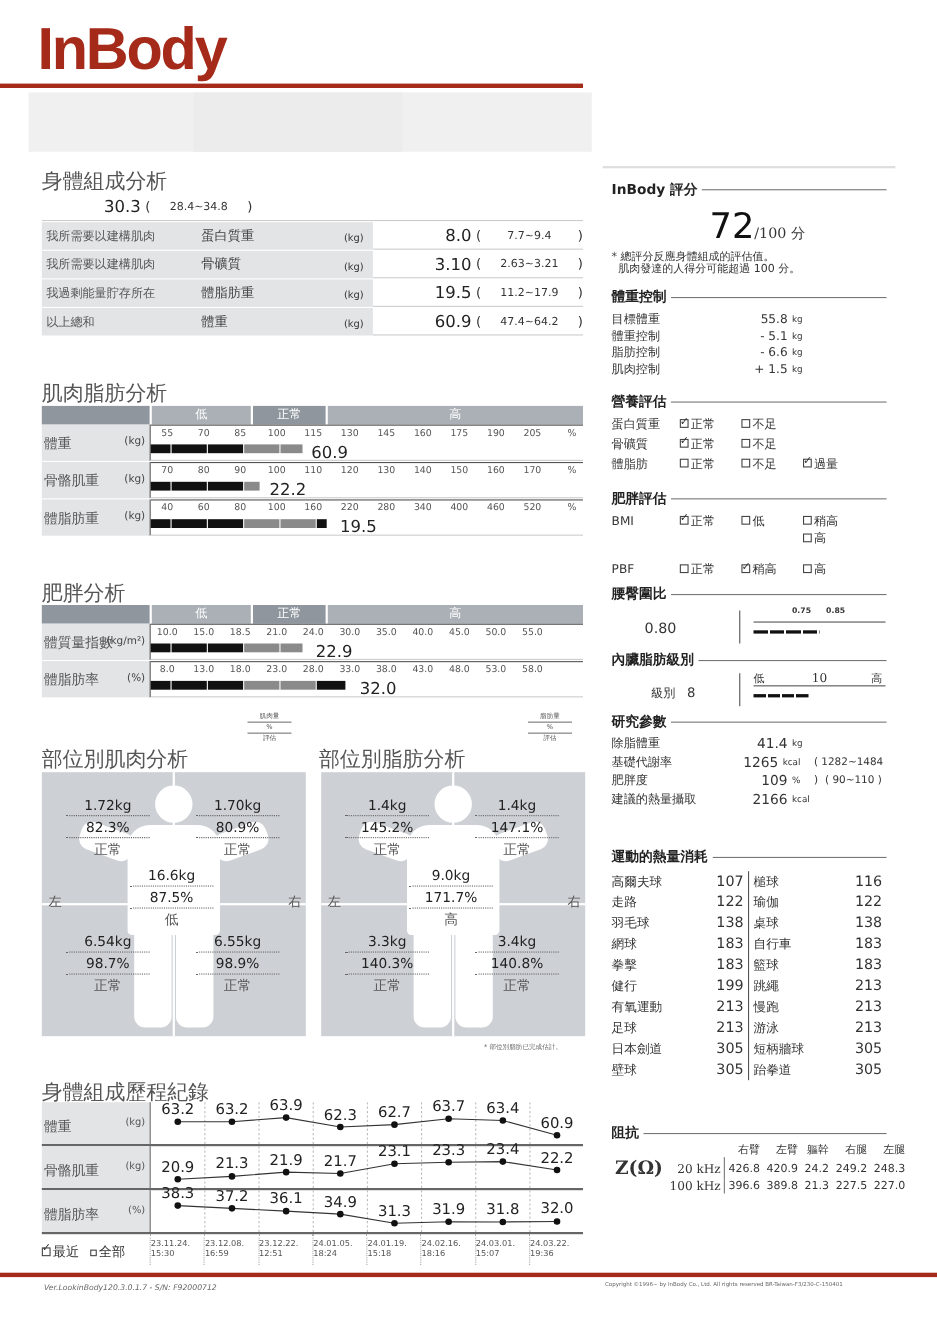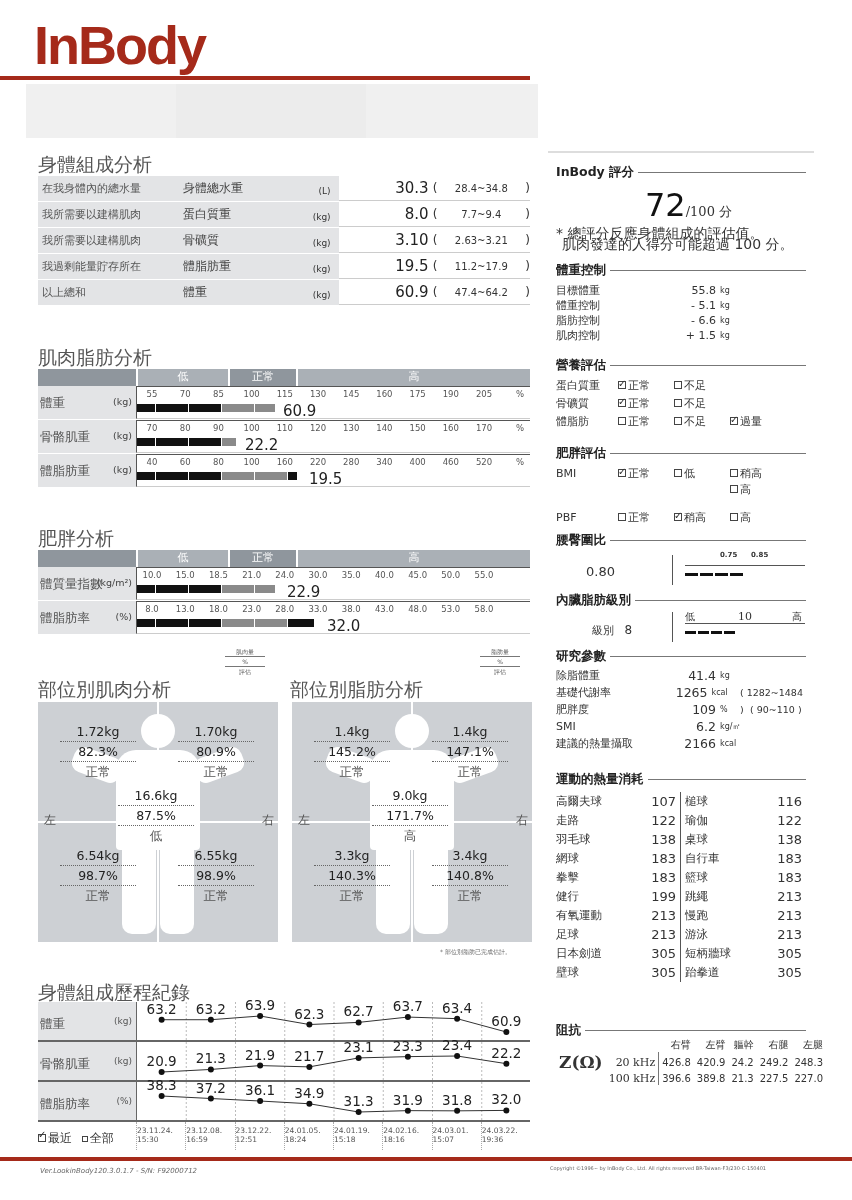--- a/index.html
+++ b/index.html
@@ -96,25 +96,20 @@
 
 <div class="abs logo">InBody</div>
 <div class="abs redline"></div>
 <div class="abs greyband">
   <div class="seg" style="left:150px;width:190px;"></div>
 </div>
 
 <div class="abs sec-title" style="left:38px;top:152px;">身體組成分析</div>
 <div class="abs bc-table" id="bc">
     <div class="bc-row">
-        <div class="lbl">
-        <span class="c1">在我身體內的總水量</span>
-        <span class="c2">身體總水重</span>
-        <span class="unit">(L)</span>
-      </div>
         <div class="val">
         <span class="num">30.3</span>
         <span class="par" style="padding-left:4px">(</span>
         <span class="rng">28.4~34.8</span>
         <span class="par">)</span>
       </div>
       </div>
     <div class="bc-row">
         <div class="lbl">
         <span class="c1">我所需要以建構肌肉</span>
@@ -525,21 +520,21 @@
     </div>
   </div>
 
 <div class="abs" style="left:548px;top:151px;width:266px;height:2px;background:#ddd;"></div>
 <div class="abs rc rh" style="top:164px;">
     <span>InBody 評分</span>
   </div>
 <div class="abs" style="left:645px;top:186px;">
   <span style="font-size:32px;color:#111;">72</span><span style="font-size:13px;font-family:'DejaVu Serif',serif;">/100 分</span>
 </div>
-<div class="abs" style="left:556px;top:228px;font-size:14px;line-height:11px;">
+<div class="abs" style="left:556px;top:228px;font-size:10px;line-height:11px;">
   <div>* 總評分反應身體組成的評估值。</div>
   <div style="padding-left:6px;">肌肉發達的人得分可能超過 100 分。</div>
 </div>
 
 <div class="abs rc rh" style="top:262px;">
     <span>體重控制</span>
   </div>
 <div class="abs rc" style="top:283px;" id="wc">
     <div class="kv">
       <span class="k">目標體重</span>
@@ -641,26 +636,20 @@
       <span class="k">基礎代謝率</span>
       <span class="v" style="font-size:12.5px">1265</span>
       <span class="un" style="width:34px">kcal</span>
       <span style="font-size:9.5px">( 1282~1484 )</span>
     </div>
     <div class="kv" style="height:17px;line-height:17px">
       <span class="k">肥胖度</span>
       <span class="v" style="font-size:12.5px">109</span>
       <span class="un" style="width:34px">%</span>
       <span style="font-size:9.5px">( 90~110 )</span>
-    </div>
-    <div class="kv" style="height:17px;line-height:17px">
-      <span class="k">SMI</span>
-      <span class="v" style="font-size:12.5px">6.2</span>
-      <span class="un" style="width:34px">kg/㎡</span>
-      <span style="font-size:9.5px"></span>
     </div>
     <div class="kv" style="height:17px;line-height:17px">
       <span class="k">建議的熱量攝取</span>
       <span class="v" style="font-size:12.5px">2166</span>
       <span class="un" style="width:34px">kcal</span>
       <span style="font-size:9.5px"></span>
     </div>
   </div>
 
 <div class="abs rc rh" style="top:771px;">

